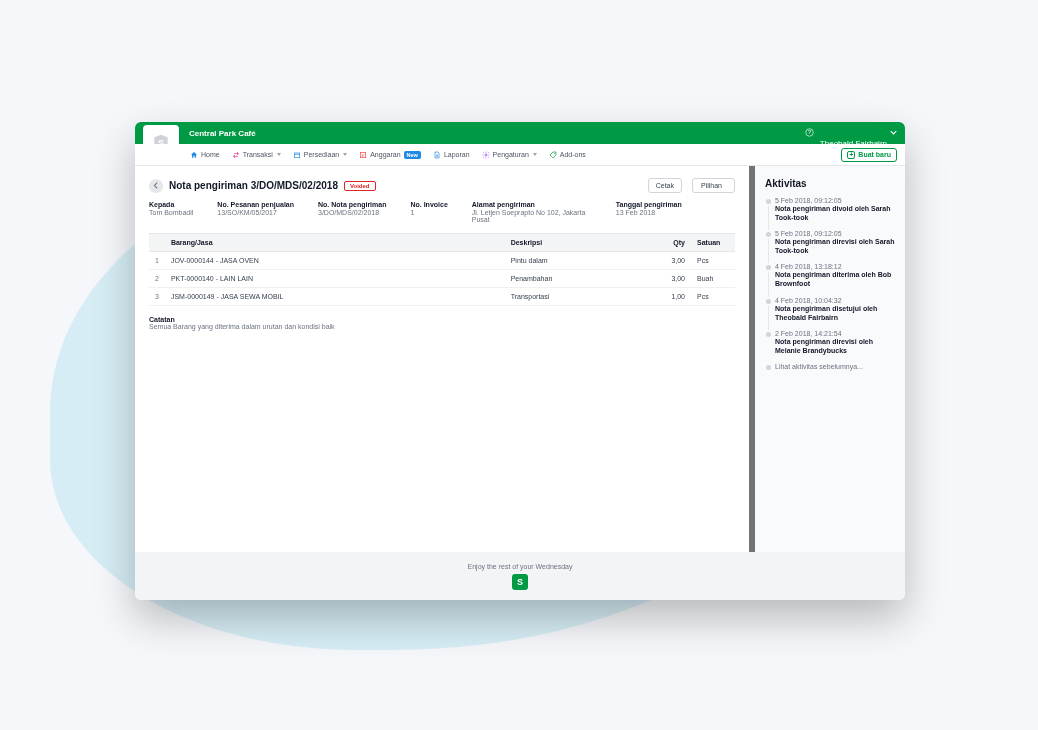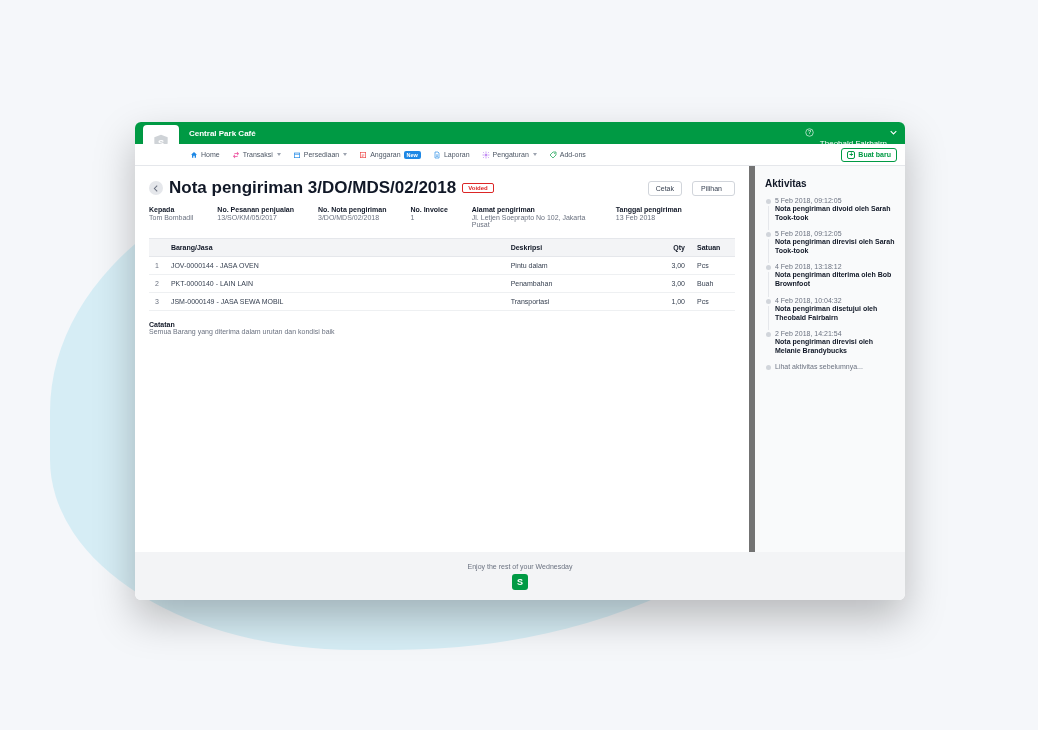--- a/index.html
+++ b/index.html
@@ -106,21 +106,21 @@
     display:flex;
     flex-direction:column;
     min-width:0;
   }
   .page-title-row {
     display:flex;align-items:center;gap:6px;margin-bottom:8px;
   }
   .back-btn {
     width:14px;height:14px;border-radius:50%;background:#e5e7eb;display:flex;align-items:center;justify-content:center;font-size:8px;color:#6b7280;
   }
-  .page-title { font-size:17px; font-weight:700; color:#111827; }
+  .page-title { font-size:10px; font-weight:700; color:#111827; }
   .status-badge {
     border:1px solid #dc2626;color:#dc2626;font-size:6px;padding:1px 5px;border-radius:2px;font-weight:600;
   }
   .title-spacer{flex:1;}
   .btn-outline {
     border:1px solid #d1d5db;color:#374151;background:#fff;font-size:7px;padding:3px 7px;border-radius:3px;
   }
   .btn-select {
     border:1px solid #d1d5db;color:#374151;background:#fff;font-size:7px;padding:3px 7px 3px 8px;border-radius:3px;display:flex;align-items:center;gap:5px;
   }

